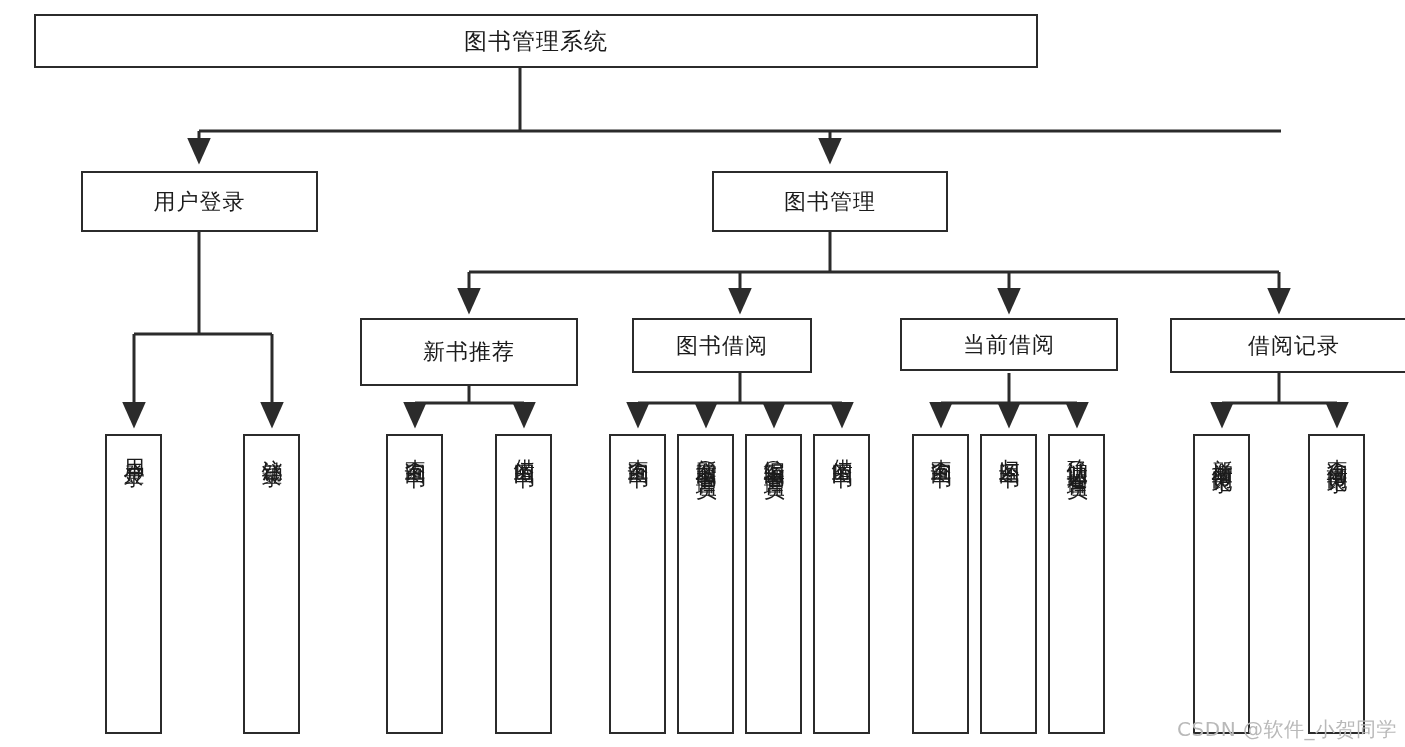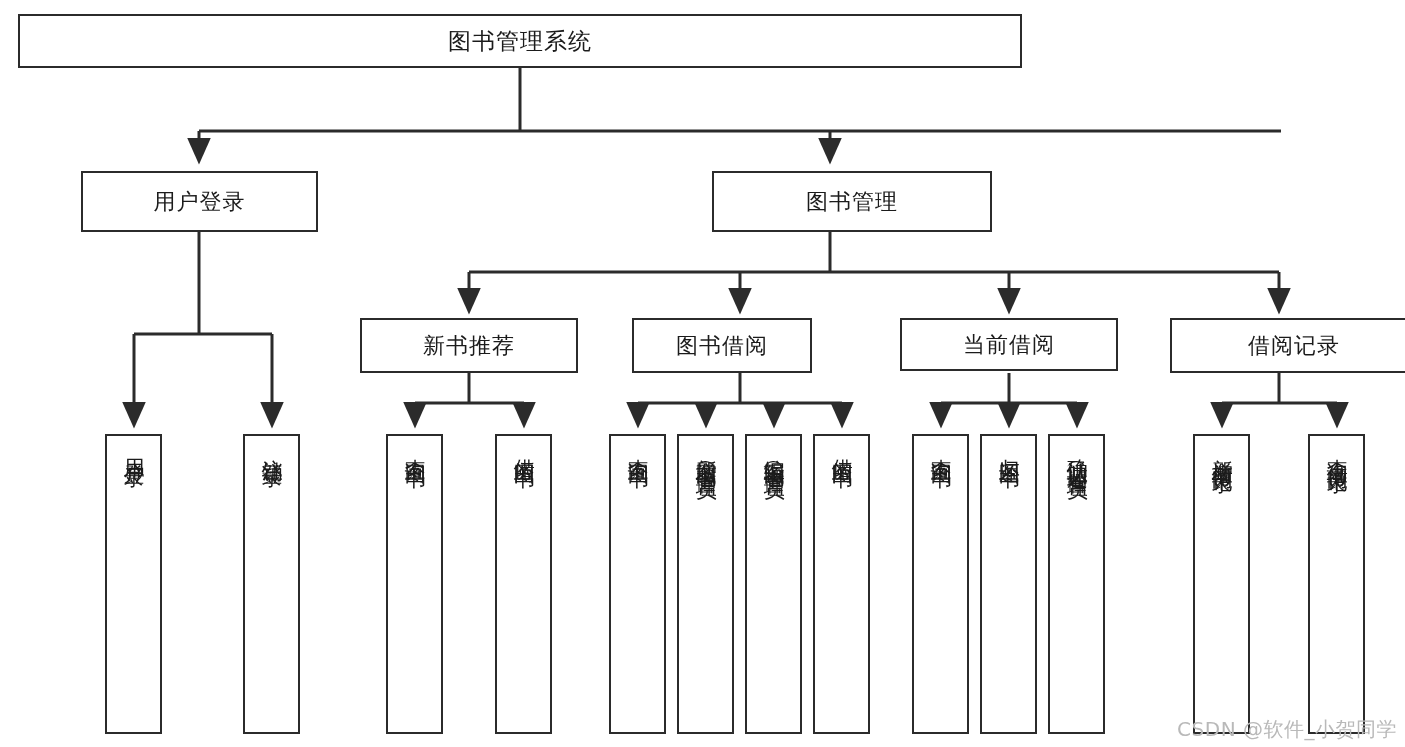--- a/index.html
+++ b/index.html
@@ -37,20 +37,21 @@
     color: #1b1b1b;
     text-align: center;
   }
   .node.horiz {
     font-size: 22px;
     letter-spacing: 1px;
     line-height: 1.15;
   }
   .node.root {
     font-size: 23px;
+    margin-left: 16px;
   }
   .node.vert {
     align-items: flex-start;
     justify-content: center;
     padding-top: 6px;
   }
   .vert-text {
     writing-mode: vertical-rl;
     text-orientation: upright;
     font-size: 21px;
@@ -125,25 +126,25 @@
   </svg>
 
   <div class="node horiz root" style="left:18px; top:14px; width:1004px; height:54px;">
     <span>图书管理系统</span>
   </div>
 
   <div class="node horiz" style="left:81px; top:171px; width:237px; height:61px;">
     <span>用户登录</span>
   </div>
 
-  <div class="node horiz" style="left:712px; top:171px; width:280px; height:61px;">
+  <div class="node horiz" style="left:712px; top:171px; width:236px; height:61px;">
     <span>图书管理</span>
   </div>
 
-  <div class="node horiz" style="left:360px; top:318px; width:218px; height:55px;">
+  <div class="node horiz" style="left:360px; top:318px; width:218px; height:68px;">
     <span>新书推荐</span>
   </div>
 
   <div class="node horiz" style="left:632px; top:318px; width:180px; height:55px;">
     <span>图书借阅</span>
   </div>
 
   <div class="node horiz" style="left:900px; top:318px; width:218px; height:53px;">
     <span>当前借阅</span>
   </div>

